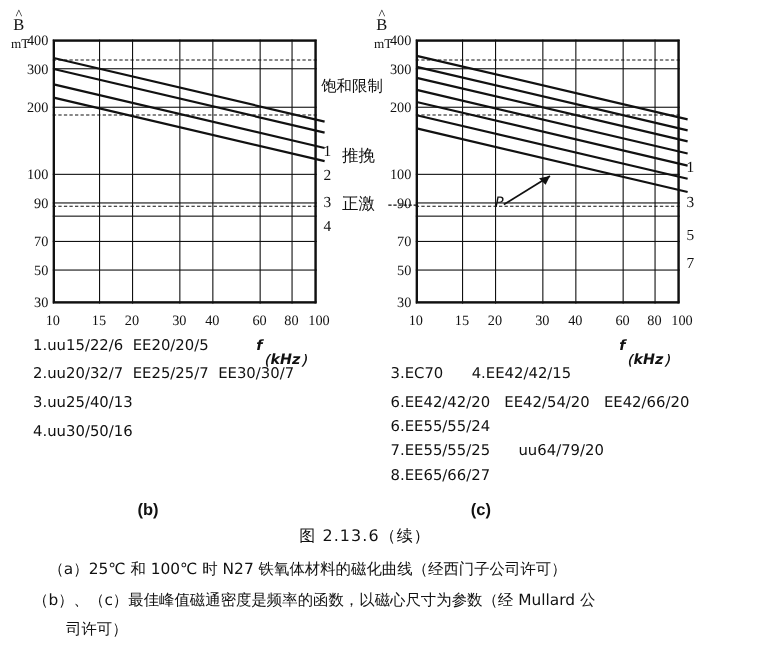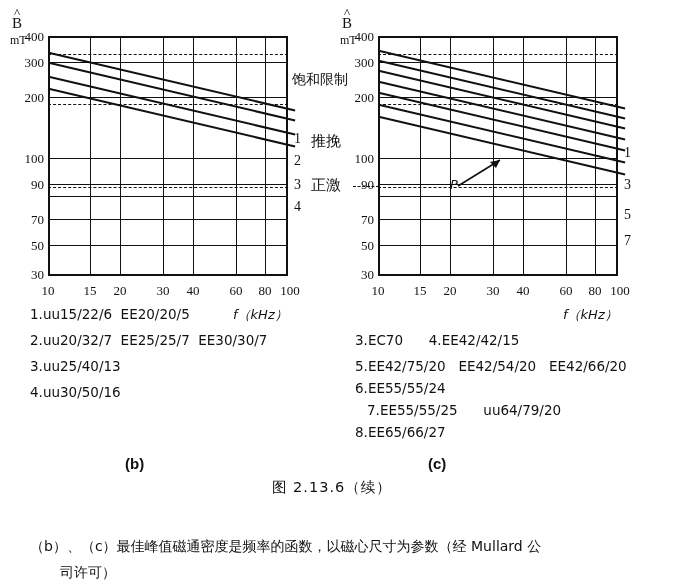--- a/index.html
+++ b/index.html
@@ -19,21 +19,21 @@
     position:absolute;left:0;top:0;
     border:2px solid #111;
     box-sizing:border-box;
     background:#fff;
   }
   .gl{position:absolute;background:#111;}
   .gl.v{width:1px;}
   .gl.h{height:1px;}
   .dash{position:absolute;height:0;border-top:1px dashed #111;}
   .curve{position:absolute;height:0;border-top:2px solid #111;transform-origin:0 0;}
-  .axlabel{position:absolute;font-size:13px;line-height:1;}
+  .axlabel{position:absolute;font-size:13px;line-height:1;font-weight:bold;}
   .ytick{position:absolute;font-size:13px;text-align:right;line-height:1;}
   .xtick{position:absolute;font-size:13px;text-align:center;line-height:1;}
   .curvelabel{position:absolute;font-size:14px;line-height:1;}
   .cnlabel{position:absolute;font-size:14px;line-height:1;font-family:"DejaVu Sans", sans-serif;}
 
   .bhat{position:absolute;font-size:15px;line-height:1.05;}
   .bhat .hat{display:block;font-size:13px;line-height:6px;margin-left:2px;}
   .mt{position:absolute;font-size:12px;line-height:1;}
 
   .legend{position:absolute;font-size:13.5px;line-height:20px;font-family:"DejaVu Sans", sans-serif;white-space:pre;}
@@ -188,24 +188,25 @@
     <div class="curvelabel" style="left:246px;top:172px;">5</div>
     <div class="curvelabel" style="left:246px;top:198px;">7</div>
   </div>
 
   <div class="cnlabel" style="left:292px;top:72px;font-size:14px;">饱和限制</div>
   <div class="cnlabel" style="left:311px;top:110px;font-size:15px;margin-top:24px;">推挽</div>
   <div class="cnlabel" style="left:311px;top:178px;font-size:15px;">正激</div>
   <div class="dash" style="left:353px;top:186px;width:26px;"></div>
 
   <div class="legend" style="left:355px;top:330px;">3.EC70      4.EE42/42/15</div>
-  <div class="legend" style="left:355px;top:356px;">5.EE42/75/20   EE42/54/20   EE42/66/20</div>
+  <div class="legend" style="left:355px;top:356px;">6.EE42/42/20   EE42/54/20   EE42/66/20</div>
   <div class="legend" style="left:355px;top:378px;">6.EE55/55/24</div>
-  <div class="legend" style="left:355px;top:400px;margin-left:12px;">7.EE55/55/25      uu64/79/20</div>
+  <div class="legend" style="left:355px;top:400px;">7.EE55/55/25      uu64/79/20</div>
   <div class="legend" style="left:355px;top:422px;">8.EE65/66/27</div>
 
   <div class="panel-letter" style="left:428px;top:455px;">(c)</div>
 
   <div class="figtitle" style="left:272px;top:478px;">图    2.13.6（续）</div>
+  <div class="caption" style="left:44px;top:506px;">（a）25℃ 和 100℃ 时 N27 铁氧体材料的磁化曲线（经西门子公司许可）</div>
   <div class="caption" style="left:30px;top:534px;">（b）、（c）最佳峰值磁通密度是频率的函数，以磁心尺寸为参数（经 Mullard 公</div>
   <div class="caption" style="left:60px;top:560px;text-align:center;">司许可）</div>
 
 </div>
 
 </body></html>

